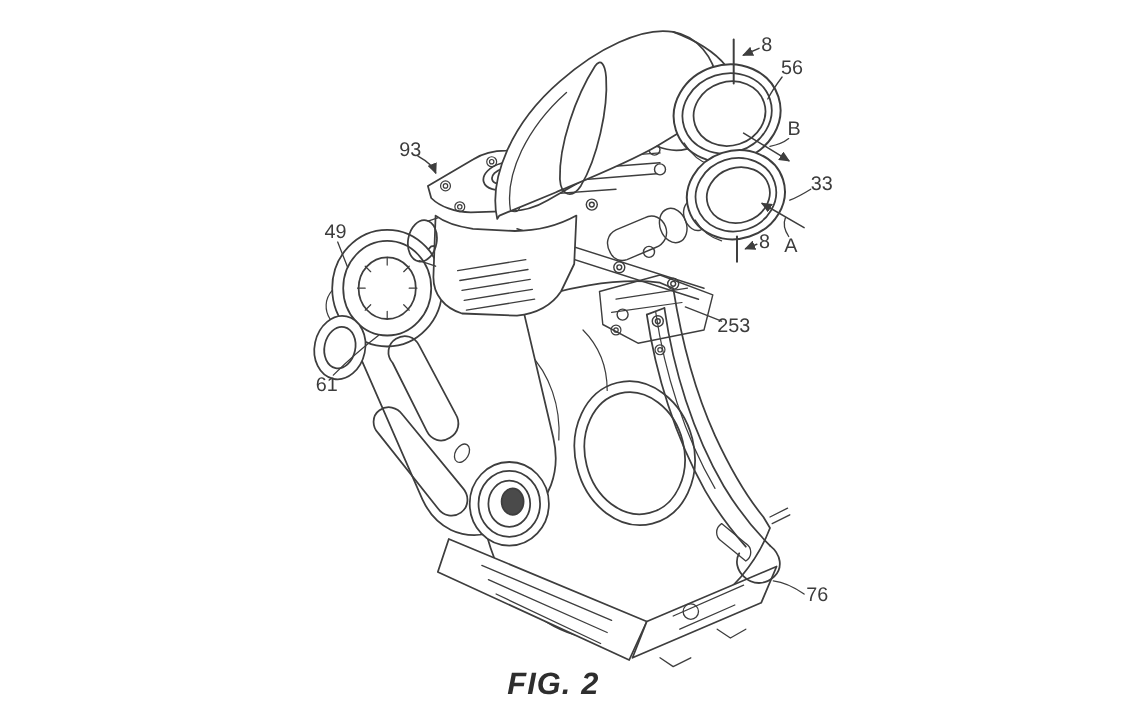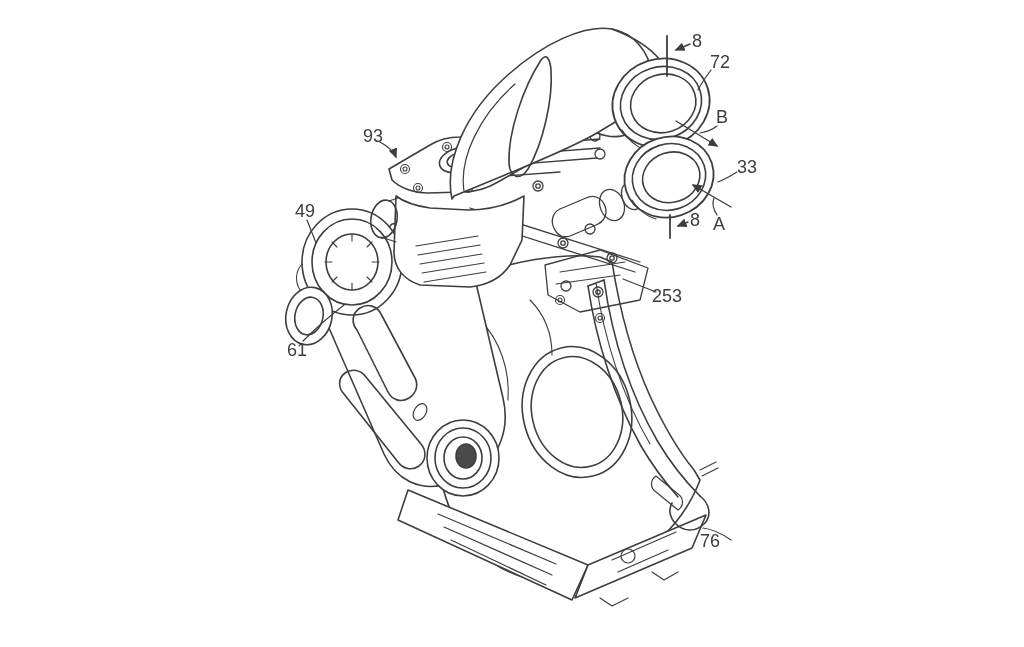--- a/index.html
+++ b/index.html
@@ -222,25 +222,26 @@
       <path stroke-width="1.2" d="M 717,126 C 712,130 706,132 700,133"></path>
       <path stroke-width="1.2" d="M 717,215 C 713,209 712,203 714,198"></path>
       <path stroke-width="1.2" d="M 307,220 L 316,243"></path>
       <path stroke-width="1.2" d="M 303,341 C 314,330 331,315 344,305"></path>
       <path stroke-width="1.2" d="M 656,292 L 623,279"></path>
       <path stroke-width="1.2" d="M 731,540 C 721,533 711,529 703,528"></path>
     </g>
   </svg>
 
   <div class="ref-label" style="left:697px;top:41px">8</div>
-  <div class="ref-label" style="left:720px;top:62px">72</div>
+  <div class="ref-label" style="left:720px;top:62px">56</div>
   <div class="ref-label" style="left:722px;top:117px">B</div>
   <div class="ref-label" style="left:747px;top:167px">33</div>
   <div class="ref-label" style="left:695px;top:220px">8</div>
   <div class="ref-label" style="left:719px;top:224px">A</div>
   <div class="ref-label" style="left:373px;top:136px">93</div>
   <div class="ref-label" style="left:305px;top:211px">49</div>
   <div class="ref-label" style="left:297px;top:350px">61</div>
   <div class="ref-label" style="left:667px;top:296px">253</div>
-  <div class="ref-label" style="left:710px;top:541px">76</div>
-
+  <div class="ref-label" style="left:743px;top:541px">76</div>
+
+  <div class="fig-caption" style="left:503px;top:622px">FIG. 2</div>
 
 </div>
 
 </body></html>

